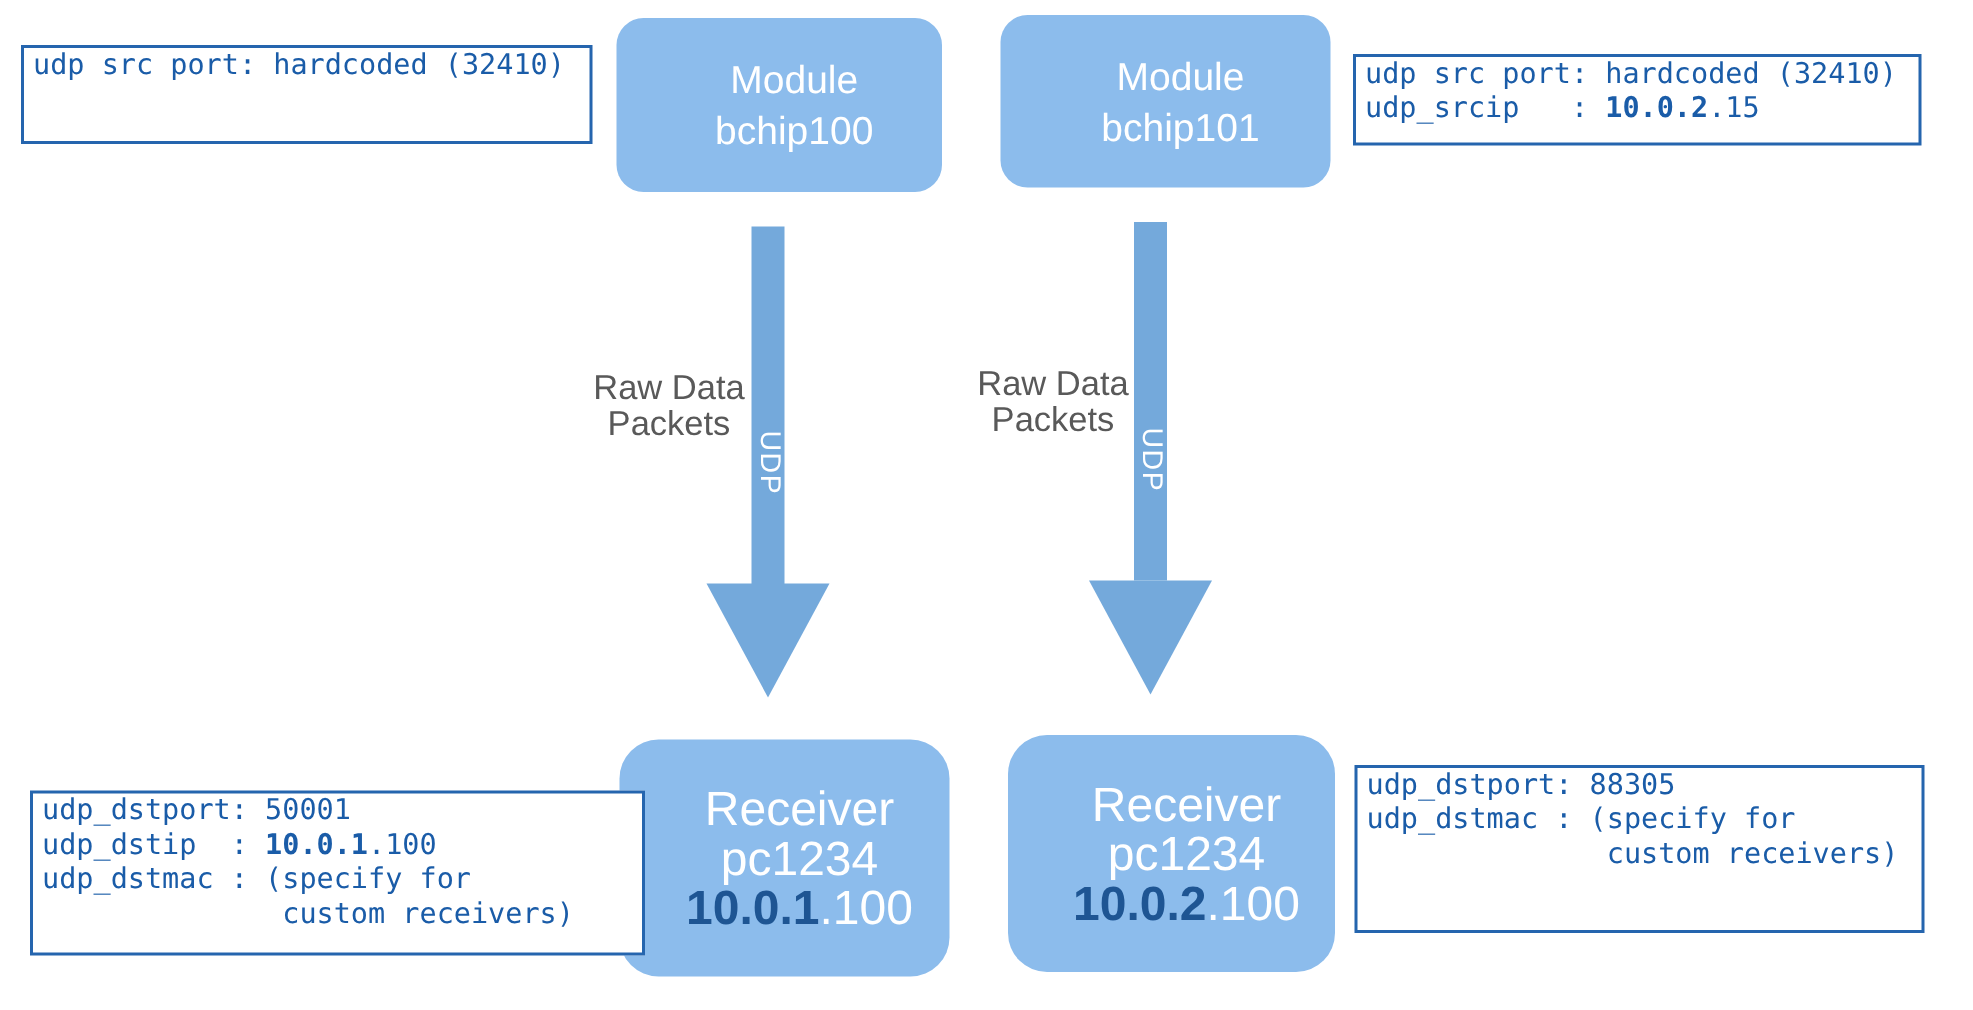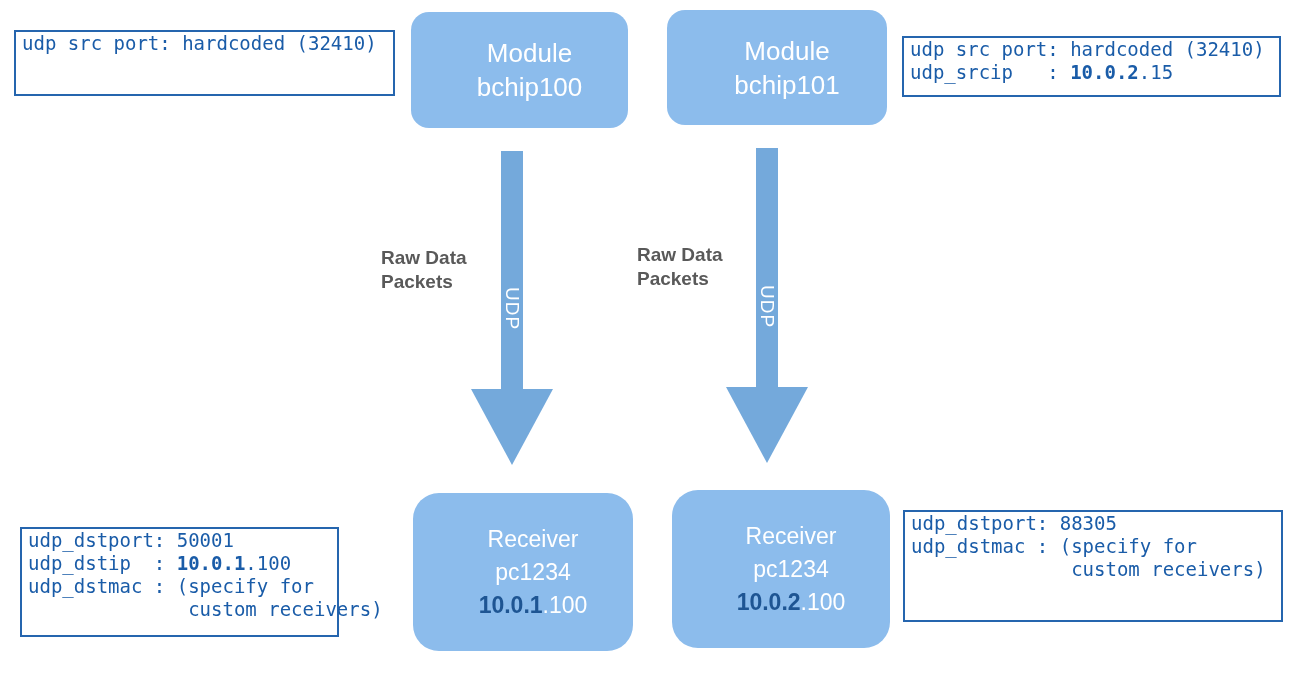--- a/index.html
+++ b/index.html
@@ -38,21 +38,21 @@
     background: var(--node-fill, #8CBCEC);
     color: var(--node-text, #FFFFFF);
     display: flex;
     flex-direction: column;
     justify-content: center;
     align-items: center;
     text-align: center;
     padding-left: 20px;
   }
   .module   { border-radius: 18px; font-size: 26px; line-height: 34px; }
-  .receiver { border-radius: 26px; font-size: 23px; line-height: 33px; }
+  .receiver { border-radius: 26px; font-size: 32px; line-height: 33px; }
   .bold-navy { font-weight: bold; color: var(--ip-navy, #1E5593); }
 
   
   .arrow-shaft {
     position: absolute;
     width: 22px;
     background: var(--arrow-fill, #74A9DB);
   }
   .arrow-head {
     position: absolute;
@@ -69,24 +69,24 @@
     align-items: center;
     justify-content: center;
     writing-mode: vertical-rl;
     color: #ffffff;
     font-size: 19px;
     letter-spacing: 1px;
   }
   .flow-label {
     position: absolute;
     width: 130px;
+    text-align: center;
     color: var(--label-gray, #595959);
-    font-size: 19px;
+    font-size: 23px;
     line-height: 24px;
-    font-weight: bold;
   }
 </style>
 </head>
 <body>
 
 <div class="canvas">
 
   <div class="info-box" style="left:14px; top:30px; width:381px; height:66px;">
     <div><span>udp src port: hardcoded (32410)</span></div>
   </div>
@@ -129,21 +129,21 @@
     <div>Receiver</div>
     <div>pc1234</div>
     <div><span class="bold-navy">10.0.1</span><span>.100</span></div>
   </div>
   <div class="node receiver" style="left:672px; top:490px; width:218px; height:158px;">
     <div>Receiver</div>
     <div>pc1234</div>
     <div><span class="bold-navy">10.0.2</span><span>.100</span></div>
   </div>
 
-  <div class="info-box" style="left:20px; top:527px; width:319px; height:110px;">
+  <div class="info-box" style="left:20px; top:527px; width:410px; height:110px;">
     <div><span>udp_dstport: 50001</span></div>
     <div><span>udp_dstip  : </span><span class="bold">10.0.1</span><span>.100</span></div>
     <div><span>udp_dstmac : (specify for</span></div>
     <div><span>              custom receivers)</span></div>
   </div>
 
   <div class="info-box" style="left:903px; top:510px; width:380px; height:112px;">
     <div><span>udp_dstport: 88305</span></div>
     <div><span>udp_dstmac : (specify for</span></div>
     <div><span>              custom receivers)</span></div>

